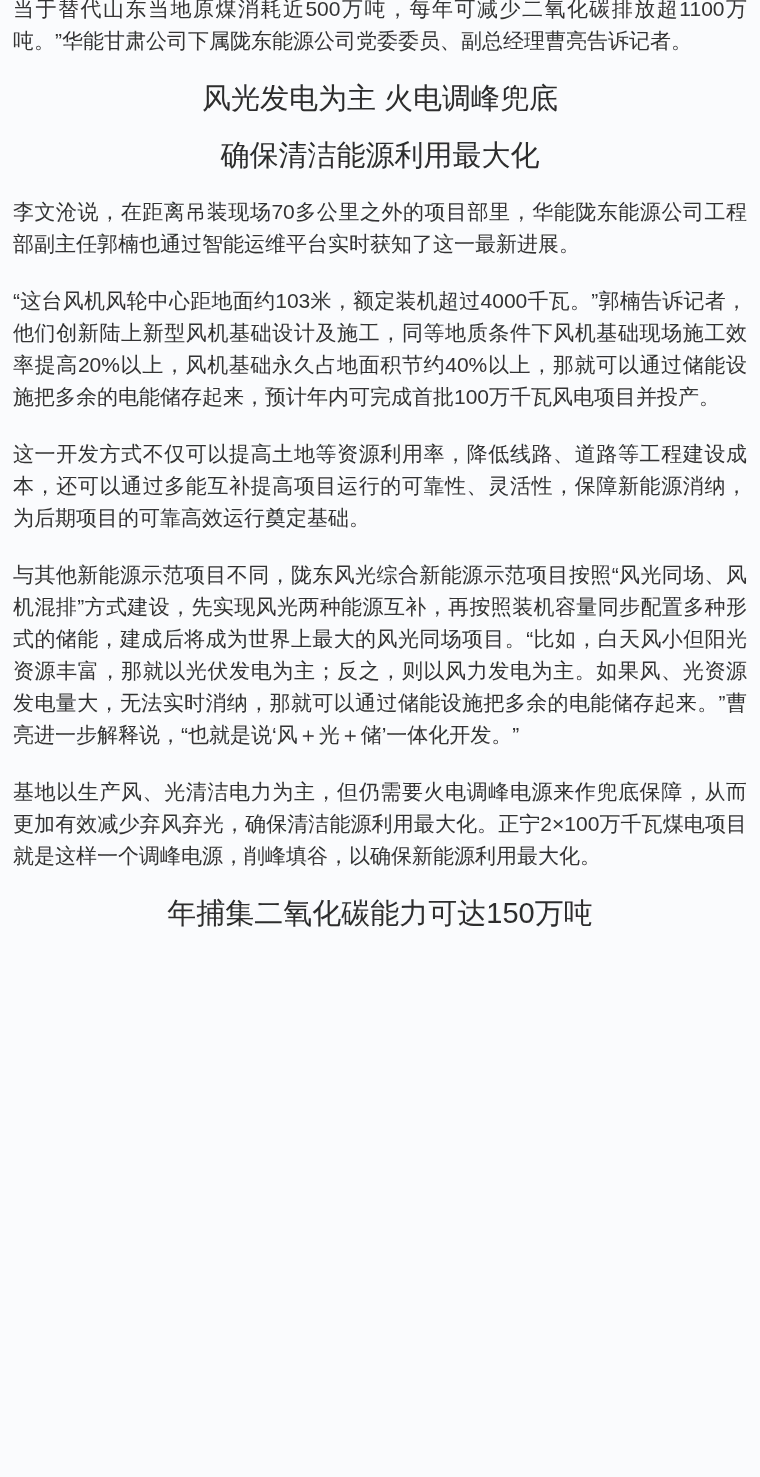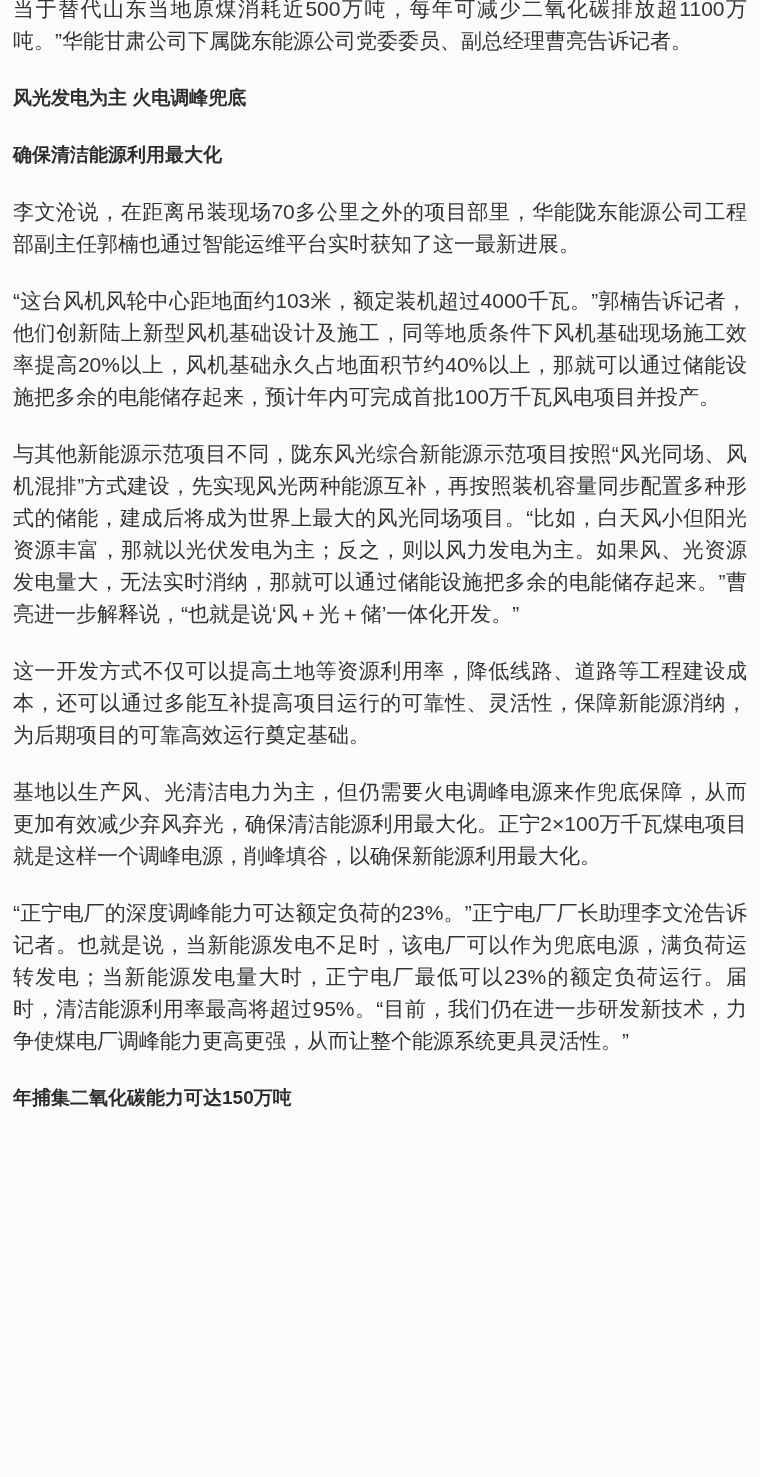--- a/index.html
+++ b/index.html
@@ -18,34 +18,33 @@
       line-height: 32px;
       text-align: justify;
       letter-spacing: 0;
     }
     .para {
       margin: 0 0 25px 0;
       font-weight: 400;
     }
     .heading {
       margin: 0 0 25px 0;
-      font-size: 19px;
+      font-size: 29px;
       line-height: 32px;
-      font-weight: 700;
+      font-weight: 400;
       color: #2d2d2d;
-      text-align: left;
+      text-align: center;
     }
   </style>
 </head>
 <body>
 
 <main class="article">
   <p class="para">当于替代山东当地原煤消耗近500万吨，每年可减少二氧化碳排放超1100万吨。”华能甘肃公司下属陇东能源公司党委委员、副总经理曹亮告诉记者。</p>
   <h2 class="heading">风光发电为主 火电调峰兜底</h2>
   <h2 class="heading">确保清洁能源利用最大化</h2>
   <p class="para">李文沧说，在距离吊装现场70多公里之外的项目部里，华能陇东能源公司工程部副主任郭楠也通过智能运维平台实时获知了这一最新进展。</p>
   <p class="para">“这台风机风轮中心距地面约103米，额定装机超过4000千瓦。”郭楠告诉记者，他们创新陆上新型风机基础设计及施工，同等地质条件下风机基础现场施工效率提高20%以上，风机基础永久占地面积节约40%以上，那就可以通过储能设施把多余的电能储存起来，预计年内可完成首批100万千瓦风电项目并投产。</p>
+  <p class="para">这一开发方式不仅可以提高土地等资源利用率，降低线路、道路等工程建设成本，还可以通过多能互补提高项目运行的可靠性、灵活性，保障新能源消纳，为后期项目的可靠高效运行奠定基础。</p>
   <p class="para">与其他新能源示范项目不同，陇东风光综合新能源示范项目按照“风光同场、风机混排”方式建设，先实现风光两种能源互补，再按照装机容量同步配置多种形式的储能，建成后将成为世界上最大的风光同场项目。“比如，白天风小但阳光资源丰富，那就以光伏发电为主；反之，则以风力发电为主。如果风、光资源发电量大，无法实时消纳，那就可以通过储能设施把多余的电能储存起来。”曹亮进一步解释说，“也就是说‘风＋光＋储’一体化开发。”</p>
-  <p class="para">这一开发方式不仅可以提高土地等资源利用率，降低线路、道路等工程建设成本，还可以通过多能互补提高项目运行的可靠性、灵活性，保障新能源消纳，为后期项目的可靠高效运行奠定基础。</p>
   <p class="para">基地以生产风、光清洁电力为主，但仍需要火电调峰电源来作兜底保障，从而更加有效减少弃风弃光，确保清洁能源利用最大化。正宁2×100万千瓦煤电项目就是这样一个调峰电源，削峰填谷，以确保新能源利用最大化。</p>
-  <p class="para">“正宁电厂的深度调峰能力可达额定负荷的23%。”正宁电厂厂长助理李文沧告诉记者。也就是说，当新能源发电不足时，该电厂可以作为兜底电源，满负荷运转发电；当新能源发电量大时，正宁电厂最低可以23%的额定负荷运行。届时，清洁能源利用率最高将超过95%。“目前，我们仍在进一步研发新技术，力争使煤电厂调峰能力更高更强，从而让整个能源系统更具灵活性。”</p>
   <h2 class="heading">年捕集二氧化碳能力可达150万吨</h2>
 </main>
 
 </body></html>

